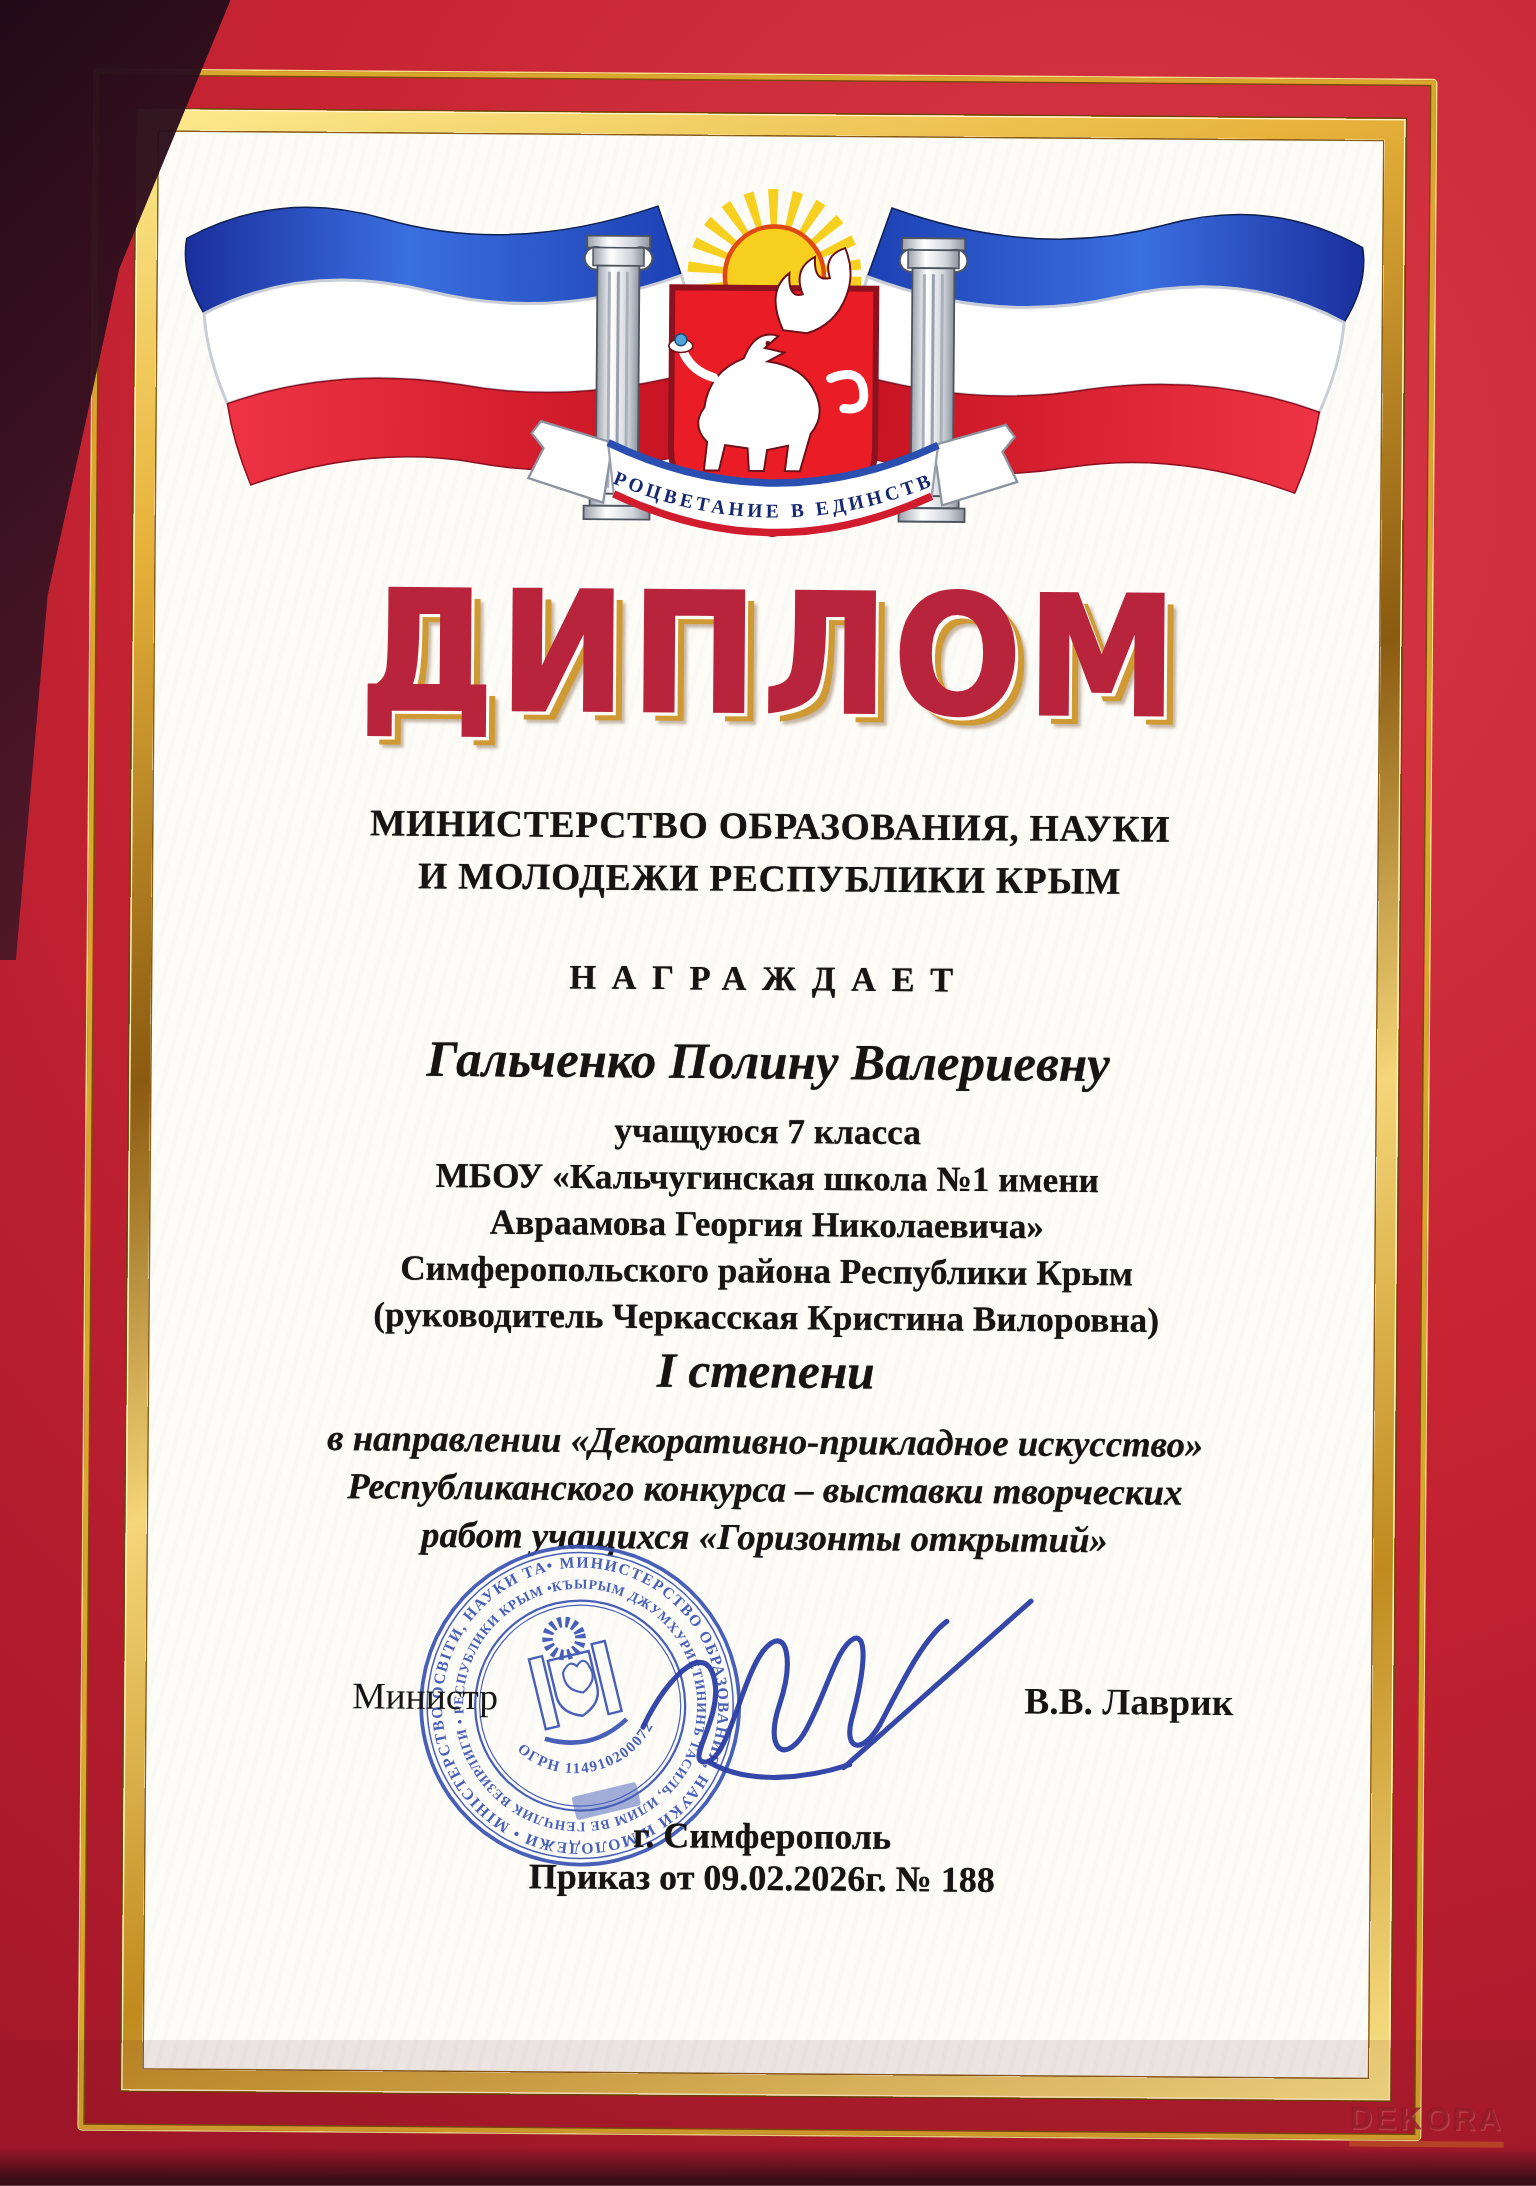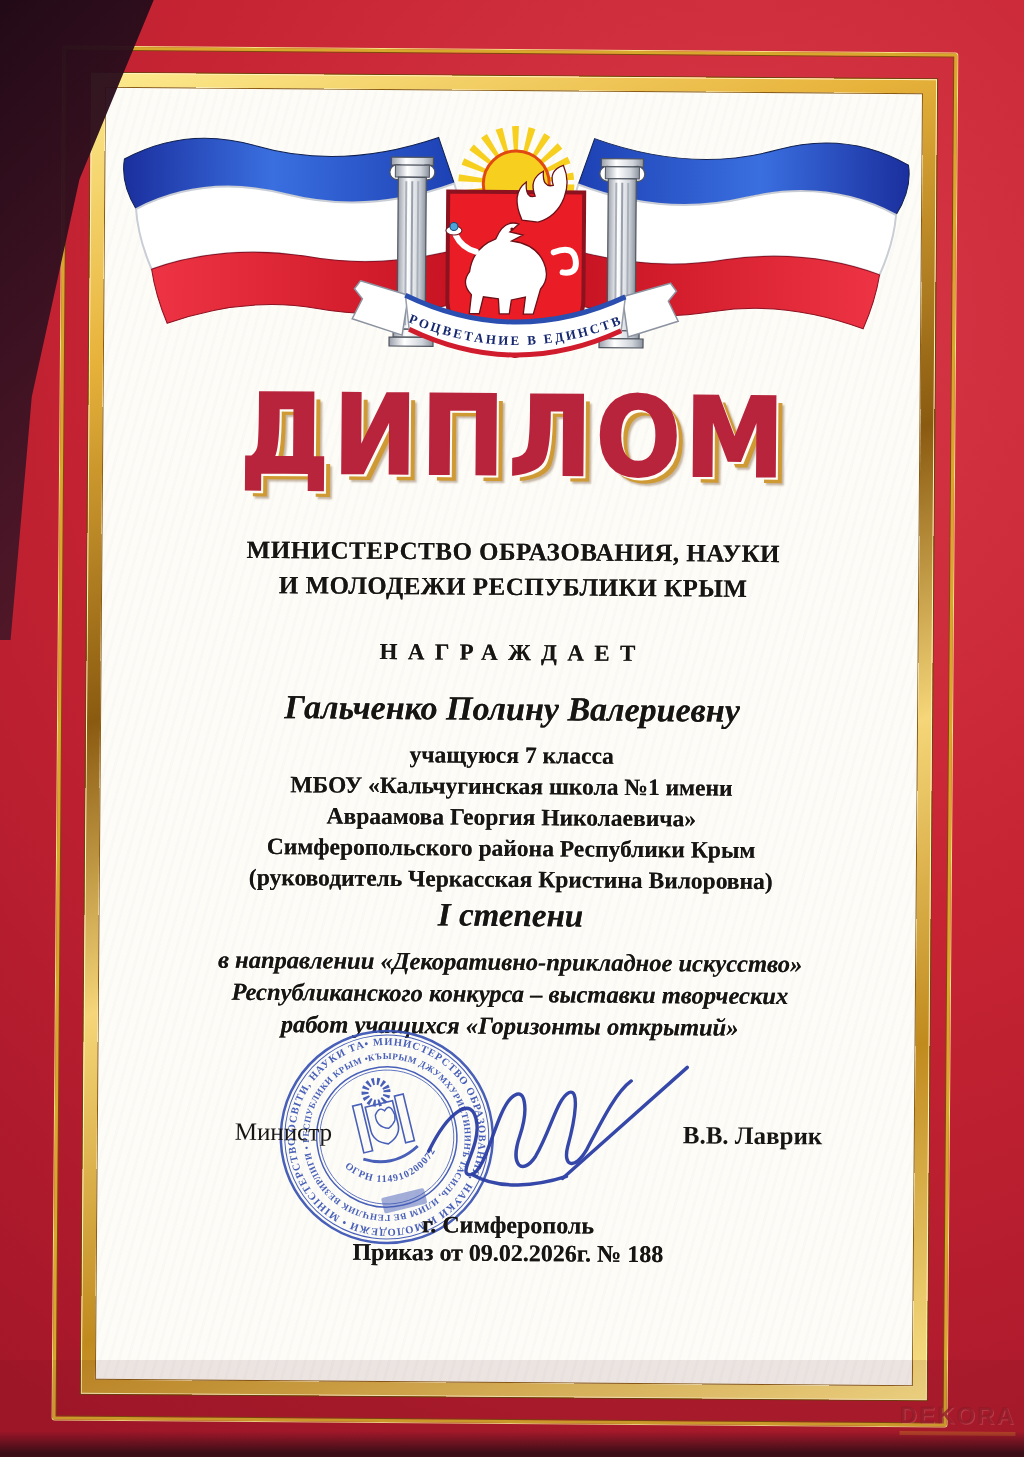--- a/index.html
+++ b/index.html
@@ -37,21 +37,21 @@
   .degree{font-size:33px;font-style:italic;}
   .contest{font-size:24.5px;font-style:italic;}
   .small{font-size:24px;}
   .signer-role{position:absolute;left:238px;top:1120px;font-size:25px;font-weight:normal;color:#171514;}
   .signer-name{position:absolute;left:686px;top:1120px;font-size:25px;font-weight:bold;color:#171514;}
   .stamp-svg{position:absolute;left:278px;top:1026px;width:224px;height:224px;
         transform:rotate(-14deg);opacity:.92;}
   .sign-svg{position:absolute;left:418px;top:1056px;width:290px;height:140px;}
   .scanbar{position:absolute;left:0;right:0;top:1360px;height:97px;background:rgba(90,20,26,.10);}
   .frame-brand{position:absolute;left:905px;top:1398px;font-family:"Liberation Sans",sans-serif;
-        font-weight:bold;font-size:24px;letter-spacing:2px;color:rgba(150,25,40,.78);
+        font-weight:bold;font-size:21px;letter-spacing:2px;color:rgba(150,25,40,.78);
         text-shadow:1px 1px 0 rgba(255,160,160,.28);}
   .frame-brand::after{content:"";display:block;height:4px;margin-top:2px;
         background:rgba(210,110,40,.55);}
 </style>
 </head>
 <body>
 
 <div class="photo">
 
   <div class="tilt">

